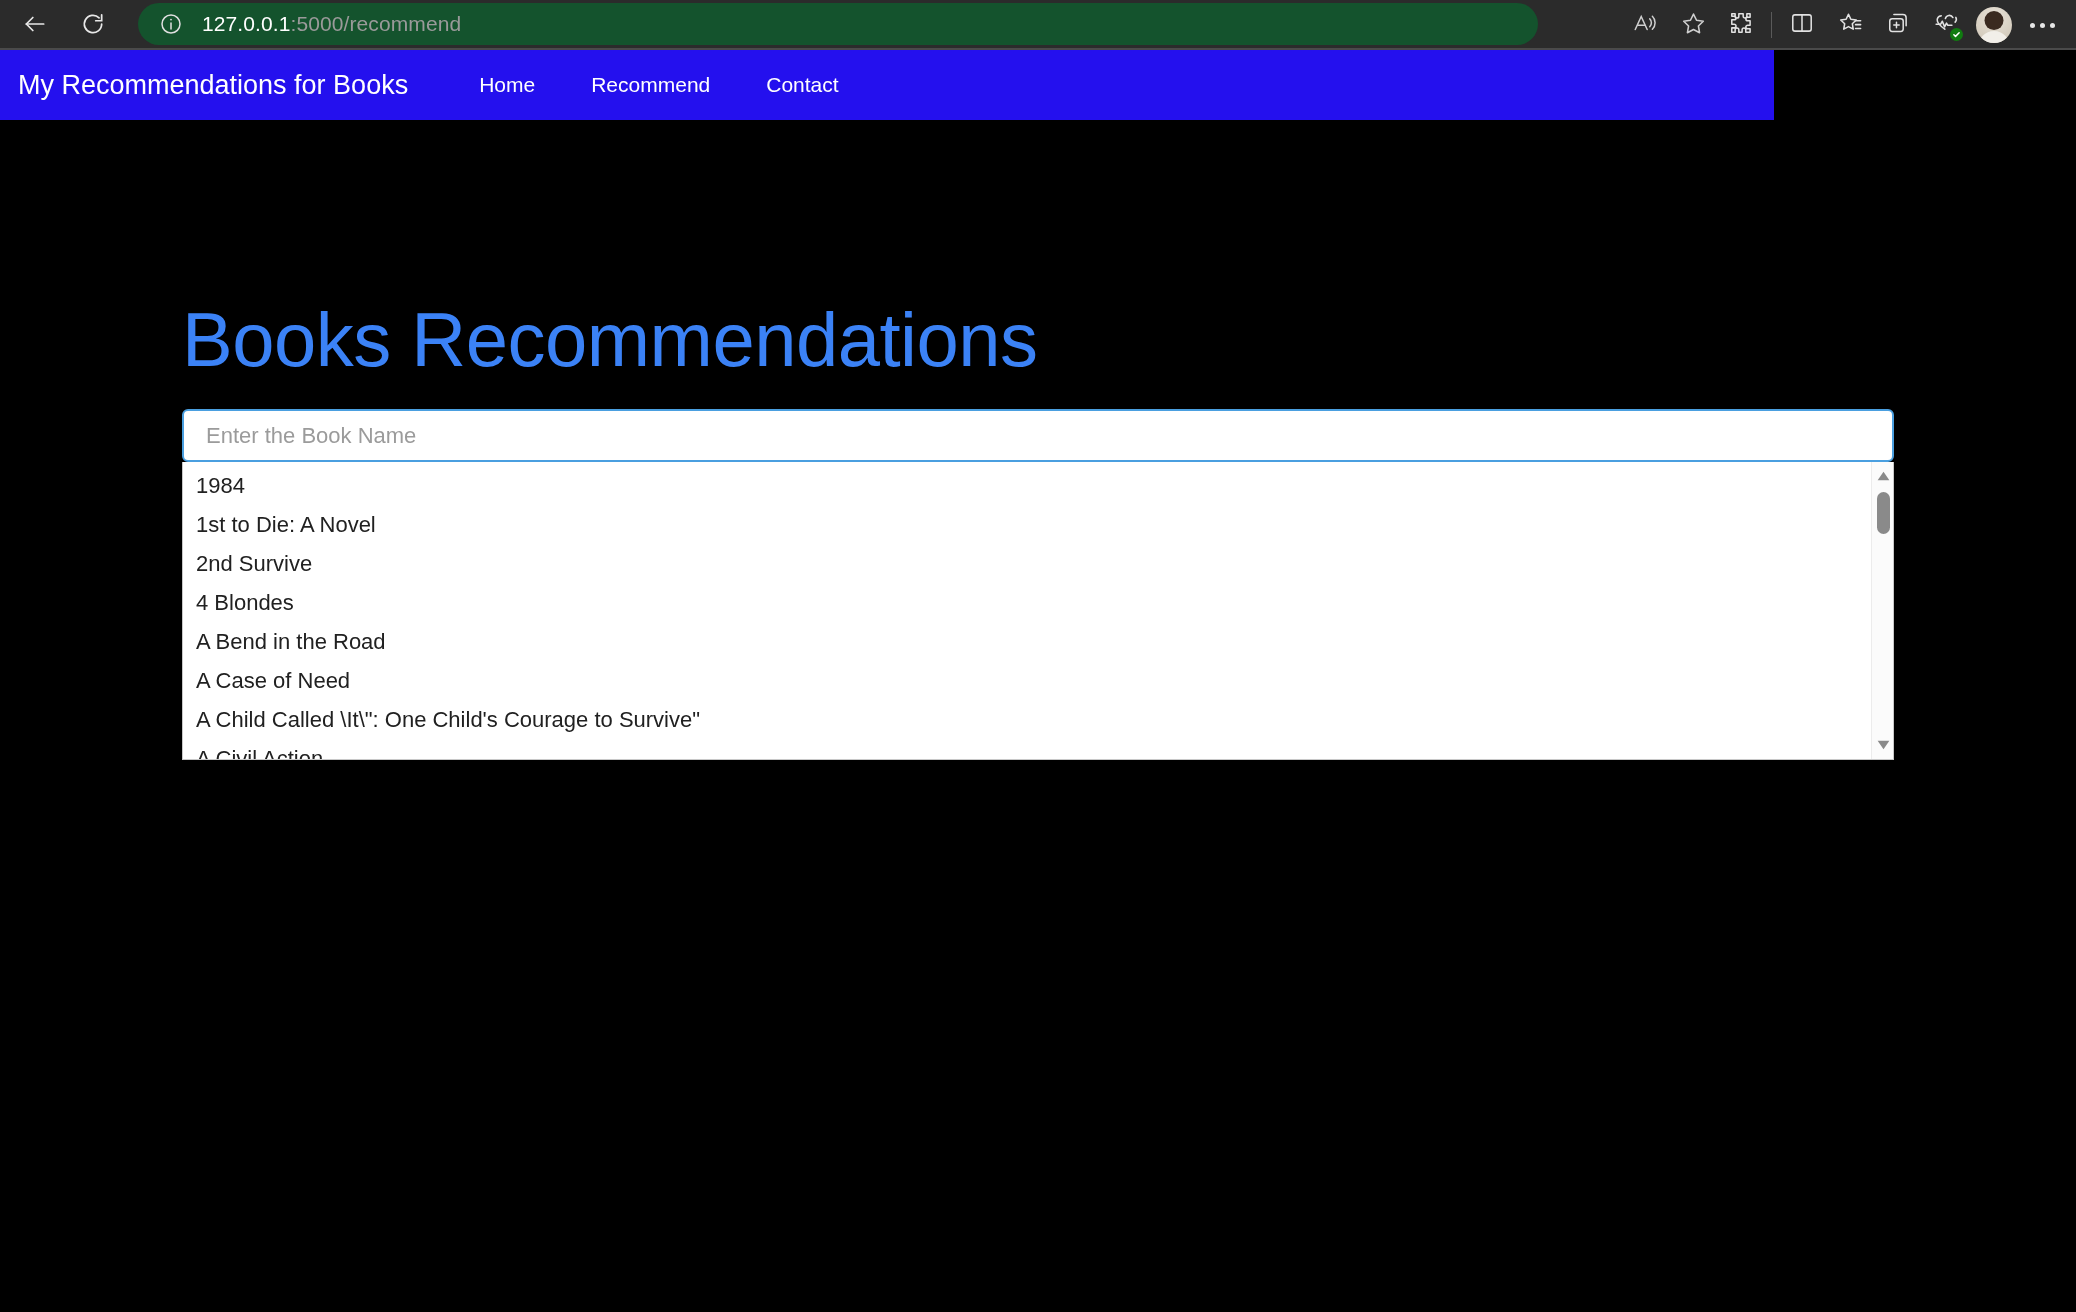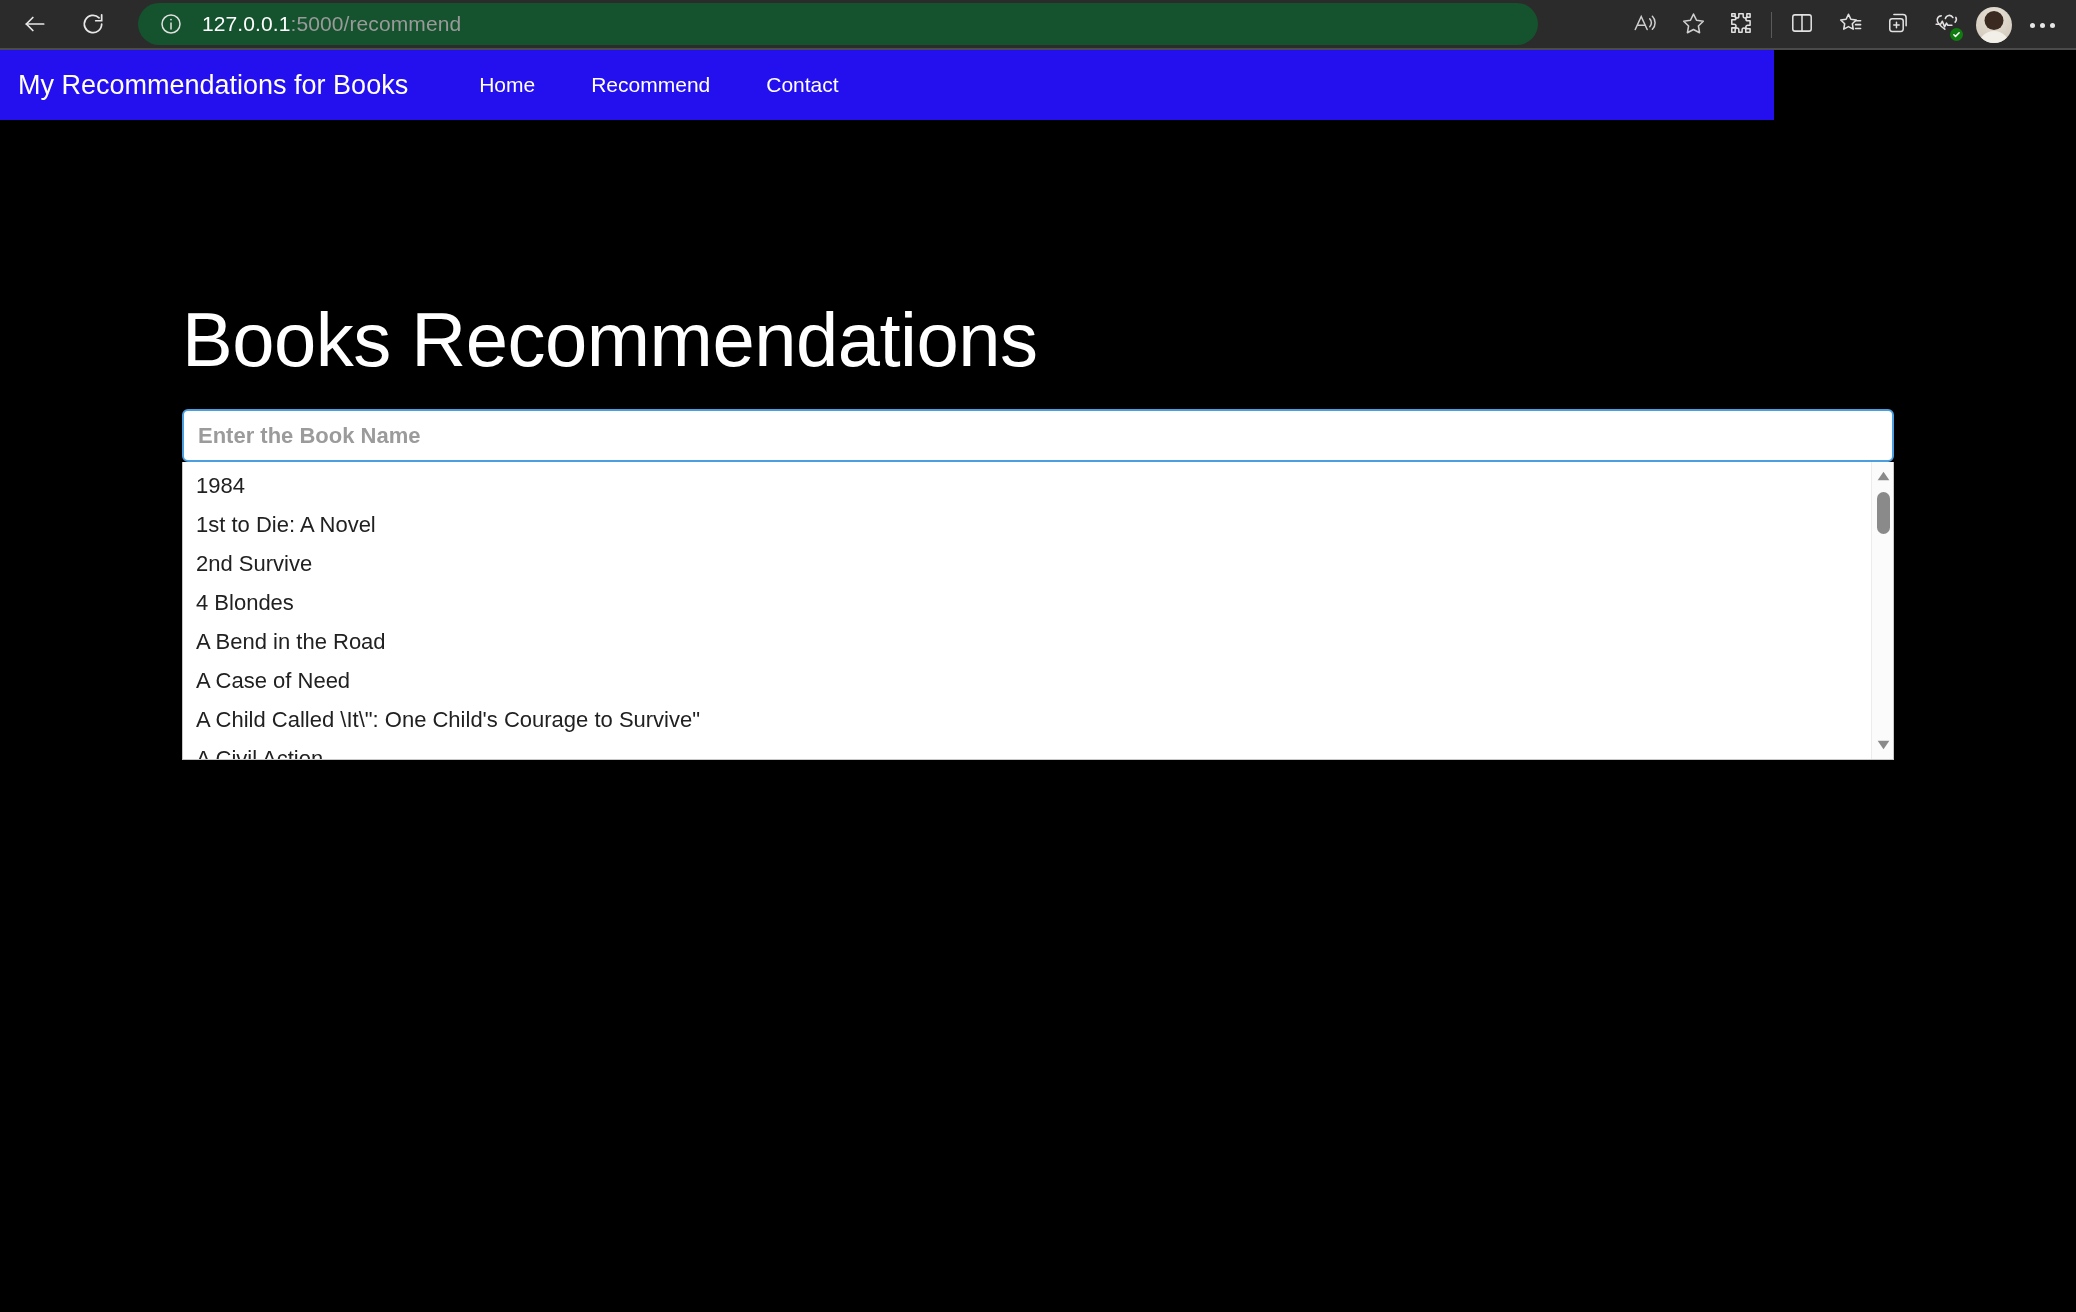--- a/index.html
+++ b/index.html
@@ -172,21 +172,21 @@
     width: 2076px;
     height: 1192px;
     background: #000000;
     position: relative;
   }
 
   .page-title {
     position: absolute;
     left: 182px;
     top: 176px;
-    color: #ffffff;
+    color: #3b82f6;
     font-size: 76px;
     font-weight: 400;
     letter-spacing: -0.5px;
     white-space: nowrap;
   }
 
   .search-wrap {
     position: absolute;
     left: 182px;
     top: 289px;
@@ -194,25 +194,24 @@
   }
 
   .search-input {
     display: block;
     width: 100%;
     height: 53px;
     background: #ffffff;
     border: 2px solid #4a9fe0;
     border-radius: 6px;
     outline: none;
-    padding: 0 14px;
+    padding: 0 22px;
     font-family: "Liberation Sans", sans-serif;
     font-size: 22px;
     color: #7f1d1d;
-    font-weight: bold;
   }
   .search-input::placeholder { color: #9b9b9b; }
 
   .suggestion-box {
     position: relative;
     width: 100%;
     height: 298px;
     background: #ffffff;
     border: 1px solid #c8c8c8;
     border-top: none;

